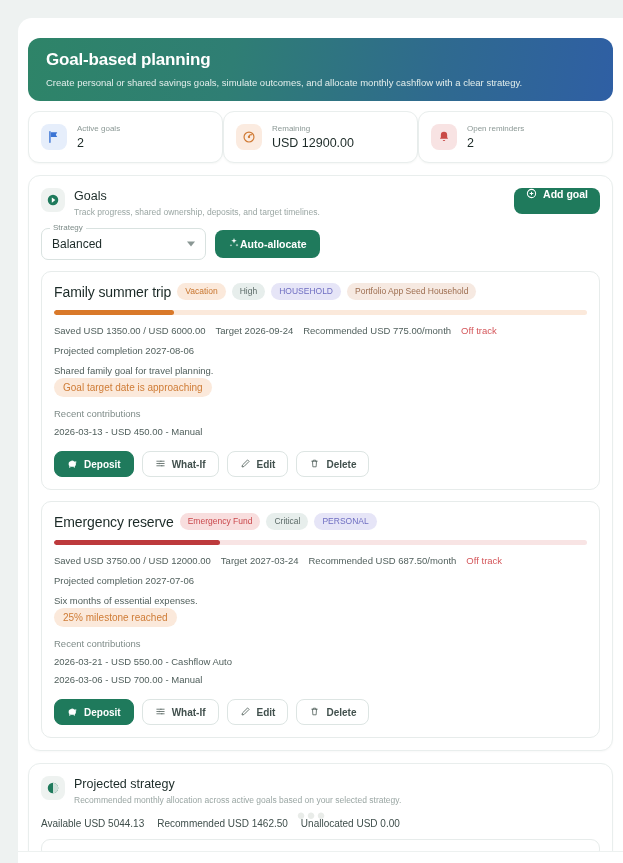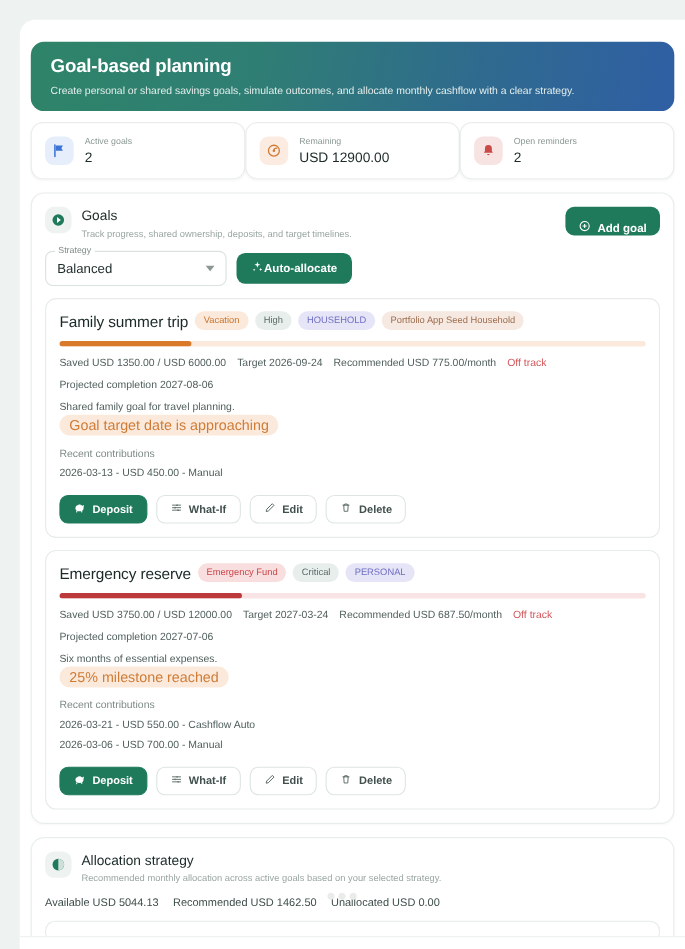--- a/index.html
+++ b/index.html
@@ -99,21 +99,21 @@
   .btn-add {
     background: #1f7a5c;
     color: #fff;
     border: none;
     border-radius: 8px;
     height: 26px;
     padding: 0 12px;
     font-size: 10.5px;
     font-weight: 700;
     display: inline-flex;
-    align-items: flex-end;
+    align-items: flex-start;
     gap: 6px;
     cursor: pointer;
     font-family: inherit;
   }
 
   
   .strategy-row { display: flex; align-items: center; gap: 9px; margin-top: 10px; }
   .select-wrap {
     position: relative;
     width: 165px; height: 32px;
@@ -191,21 +191,21 @@
     flex-wrap: wrap;
   }
   .meta .off { color: #d4565a; }
   .line {
     font-size: 9.5px; color: #51605d; line-height: 13px; margin-top: 7px;
   }
   .note-chip {
     display: inline-block;
     background: #fbe9db;
     color: #cf7c36;
-    font-size: 13px;
+    font-size: 10px;
     border-radius: 999px;
     padding: 4px 9px;
     line-height: 11px;
   }
   .rc-title { margin-top: 11px; font-size: 9.5px; color: #7e8b88; line-height: 12px; }
   .rc-item { margin-top: 5px; font-size: 9.5px; color: #51605d; line-height: 13px; }
 
   .actions { display: flex; gap: 8px; margin-top: 13px; }
   .btn {
     height: 26px;
@@ -483,21 +483,21 @@
 
       <div class="section">
         <div class="sec-head">
           <div class="sec-ico">
             <svg width="14" height="14" viewBox="0 0 24 24">
               <circle cx="12" cy="12" r="9" fill="#1f7a5c"></circle>
               <path d="M12 3a9 9 0 0 1 0 18z" fill="#cfe0da"></path>
             </svg>
           </div>
           <div class="sec-titles">
-            <div class="sec-title">Allocation strategy</div>
+            <div class="sec-title">Projected strategy</div>
             <div class="sec-sub">Recommended monthly allocation across active goals based on your selected strategy.</div>
           </div>
         </div>
         <div class="alloc-summary" id="alloc-summary">
             <span>Available USD 5044.13</span>
             <span>Recommended USD 1462.50</span>
             <span>Unallocated USD 0.00</span>
           </div>
         <div id="alloc-rows">
             <div class="alloc-row"></div>

